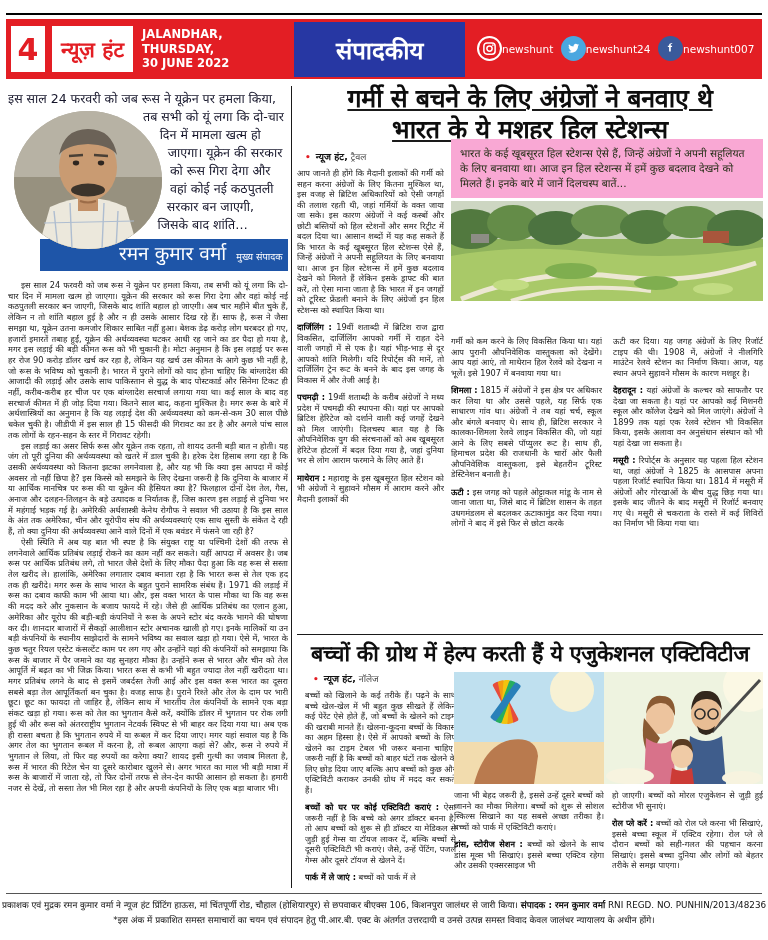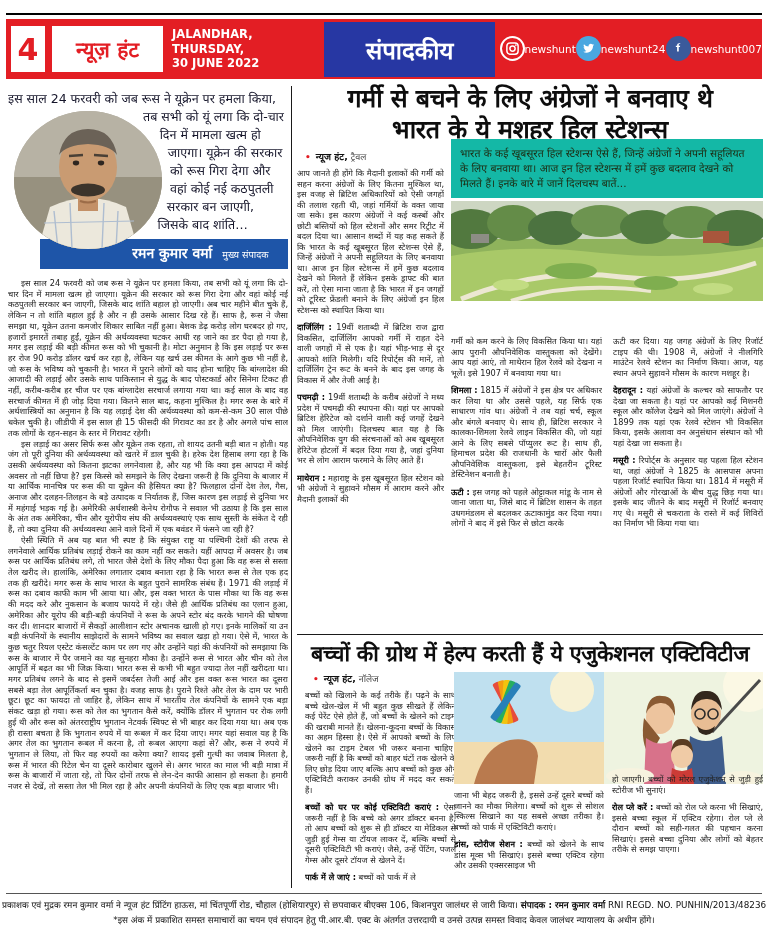--- a/index.html
+++ b/index.html
@@ -10,21 +10,21 @@
     font-family:"DejaVu Sans", sans-serif; color:#1a1a1a;
   }
   .top-rule { position:absolute; left:6px; right:6px; top:13px; height:2px; background:#000; }
 
   
   .header { position:absolute; left:6px; right:6px; top:19px; height:60px;
     background:#e31e24; display:flex; align-items:center; }
   .pageno { width:34px; height:46px; background:#fff; color:#e31e24; font-weight:bold;
     font-size:30px; display:flex; align-items:center; justify-content:center; margin:0 7px 0 5px; }
   .masthead { background:#fff; color:#e31e24; font-weight:bold; font-size:21px;
-    padding:9px 24px; margin-right:9px; white-space:nowrap; }
+    padding:9px 9px; margin-right:9px; white-space:nowrap; }
   .dateline { color:#fff; font-weight:bold; font-size:11.5px; line-height:1.3; width:152px; }
   .section-box { background:#2737a3; color:#fff; font-weight:bold; font-size:24px;
     padding:11px 42px; margin-right:4px; white-space:nowrap; }
   .social { flex:1; display:flex; justify-content:space-evenly; align-items:center; }
   .social-item { display:flex; flex-direction:row; align-items:center; color:#fff;
     font-size:10.5px; cursor:pointer; }
   .sicon { width:25px; height:25px; border-radius:50%; display:flex; align-items:center;
     justify-content:center; margin-bottom:2px; }
   .sicon.ig { border:2px solid #fff; }
   .sicon.tw { background:#4aa7e0; }
@@ -38,54 +38,54 @@
 
   
   .ed { position:absolute; left:8px; top:84px; width:280px; height:805px; overflow:hidden; }
   .ed-headline { font-size:19.5px; font-weight:bold; color:#0d0d0d; line-height:1.2; letter-spacing:-0.2px; }
   .ed-intro { margin-top:6px; font-size:12.5px; line-height:18px; color:#15152a; }
   .ed-intro .first-line { display:block; }
   .author-photo { float:left; width:148px; height:138px; border-radius:50%; overflow:hidden;
     shape-outside:ellipse(50% 50%); margin:3px 8px 0 6px; background:#b4afa2; }
   .author-bar { background:#1e55a8; color:#fff; margin-left:32px; margin-top:5px;
     padding:5px 6px; text-align:center; white-space:nowrap; }
-  .author-bar .name { font-size:14px; font-weight:bold; }
+  .author-bar .name { font-size:19px; font-weight:normal; }
   .author-bar .title { font-size:9.5px; margin-left:6px; }
   .ed-body { clear:both; margin-top:9px; font-size:8.2px; line-height:10.7px;
     text-align:justify; color:#222; }
   .ed-body p { text-indent:13px; }
 
   
-  .travel { position:absolute; left:297px; top:84px; width:466px; height:548px; overflow:hidden; }
+  .travel { position:absolute; left:297px; top:84px; width:466px; height:548px; overflow:hidden;text-decoration:underline; }
   .travel-headline { text-align:center; font-weight:bold; font-size:25px; line-height:1.22;
     color:#0d0d0d; letter-spacing:-0.3px; }
   .byline { font-size:9px; color:#444; margin-bottom:5px;margin-left:8px; }
   .byline .bullet { color:#e31e24; font-weight:bold; margin-right:2px; }
   .byline .brand { font-weight:bold; color:#111; font-size:9.5px; }
   .art-text p { font-size:8.2px; line-height:10.5px; text-align:justify; color:#222; margin-bottom:7px; }
   .lead { font-weight:bold; color:#000; }
   .t-col1 { position:absolute; left:0; top:66px; width:147px; height:480px; overflow:hidden; }
   .t-right { position:absolute; left:154px; top:55px; width:312px; }
-  .green-box { background:#14b8a6; padding:7px 9px; font-size:10.5px; line-height:15px;
+  .green-box { background:#f9a8d4; padding:7px 9px; font-size:10.5px; line-height:15px;
     color:#1d2a10; }
   .hill-photo { margin-top:3px; width:312px; height:100px; }
   .hill-photo svg { display:block; }
   .t-col2 { position:absolute; left:154px; top:252px; width:151px; height:294px; overflow:hidden; }
   .t-col3 { position:absolute; left:316px; top:252px; width:150px; height:294px; overflow:hidden; }
 
   
   .kids { position:absolute; left:297px; top:638px; width:466px; height:252px; overflow:hidden; }
   .kids-headline { font-size:21.5px; font-weight:bold; text-align:center; color:#0d0d0d;
     letter-spacing:-0.3px; }
   .kids-body { position:relative; margin-top:5px; height:222px; }
   .k-col1 { position:absolute; left:8px; top:0; width:151px; height:222px; overflow:hidden; }
   .kids-photo { position:absolute; left:157px; top:0; width:309px; height:112px; }
   .kids-photo svg { display:block; }
   .k-col2 { position:absolute; left:157px; top:118px; width:150px; height:104px; overflow:hidden; }
-  .k-col3 { position:absolute; left:315px; top:102px; width:151px; height:104px; overflow:hidden; }
+  .k-col3 { position:absolute; left:315px; top:118px; width:151px; height:104px; overflow:hidden; }
 
   
   .footer { position:absolute; left:0; right:0; top:898px; text-align:center;
     font-size:8.8px; line-height:1.65; color:#111; }
   .footer .bold { font-weight:bold; }
 </style>
 </head>
 <body>
 
 <div class="page">

